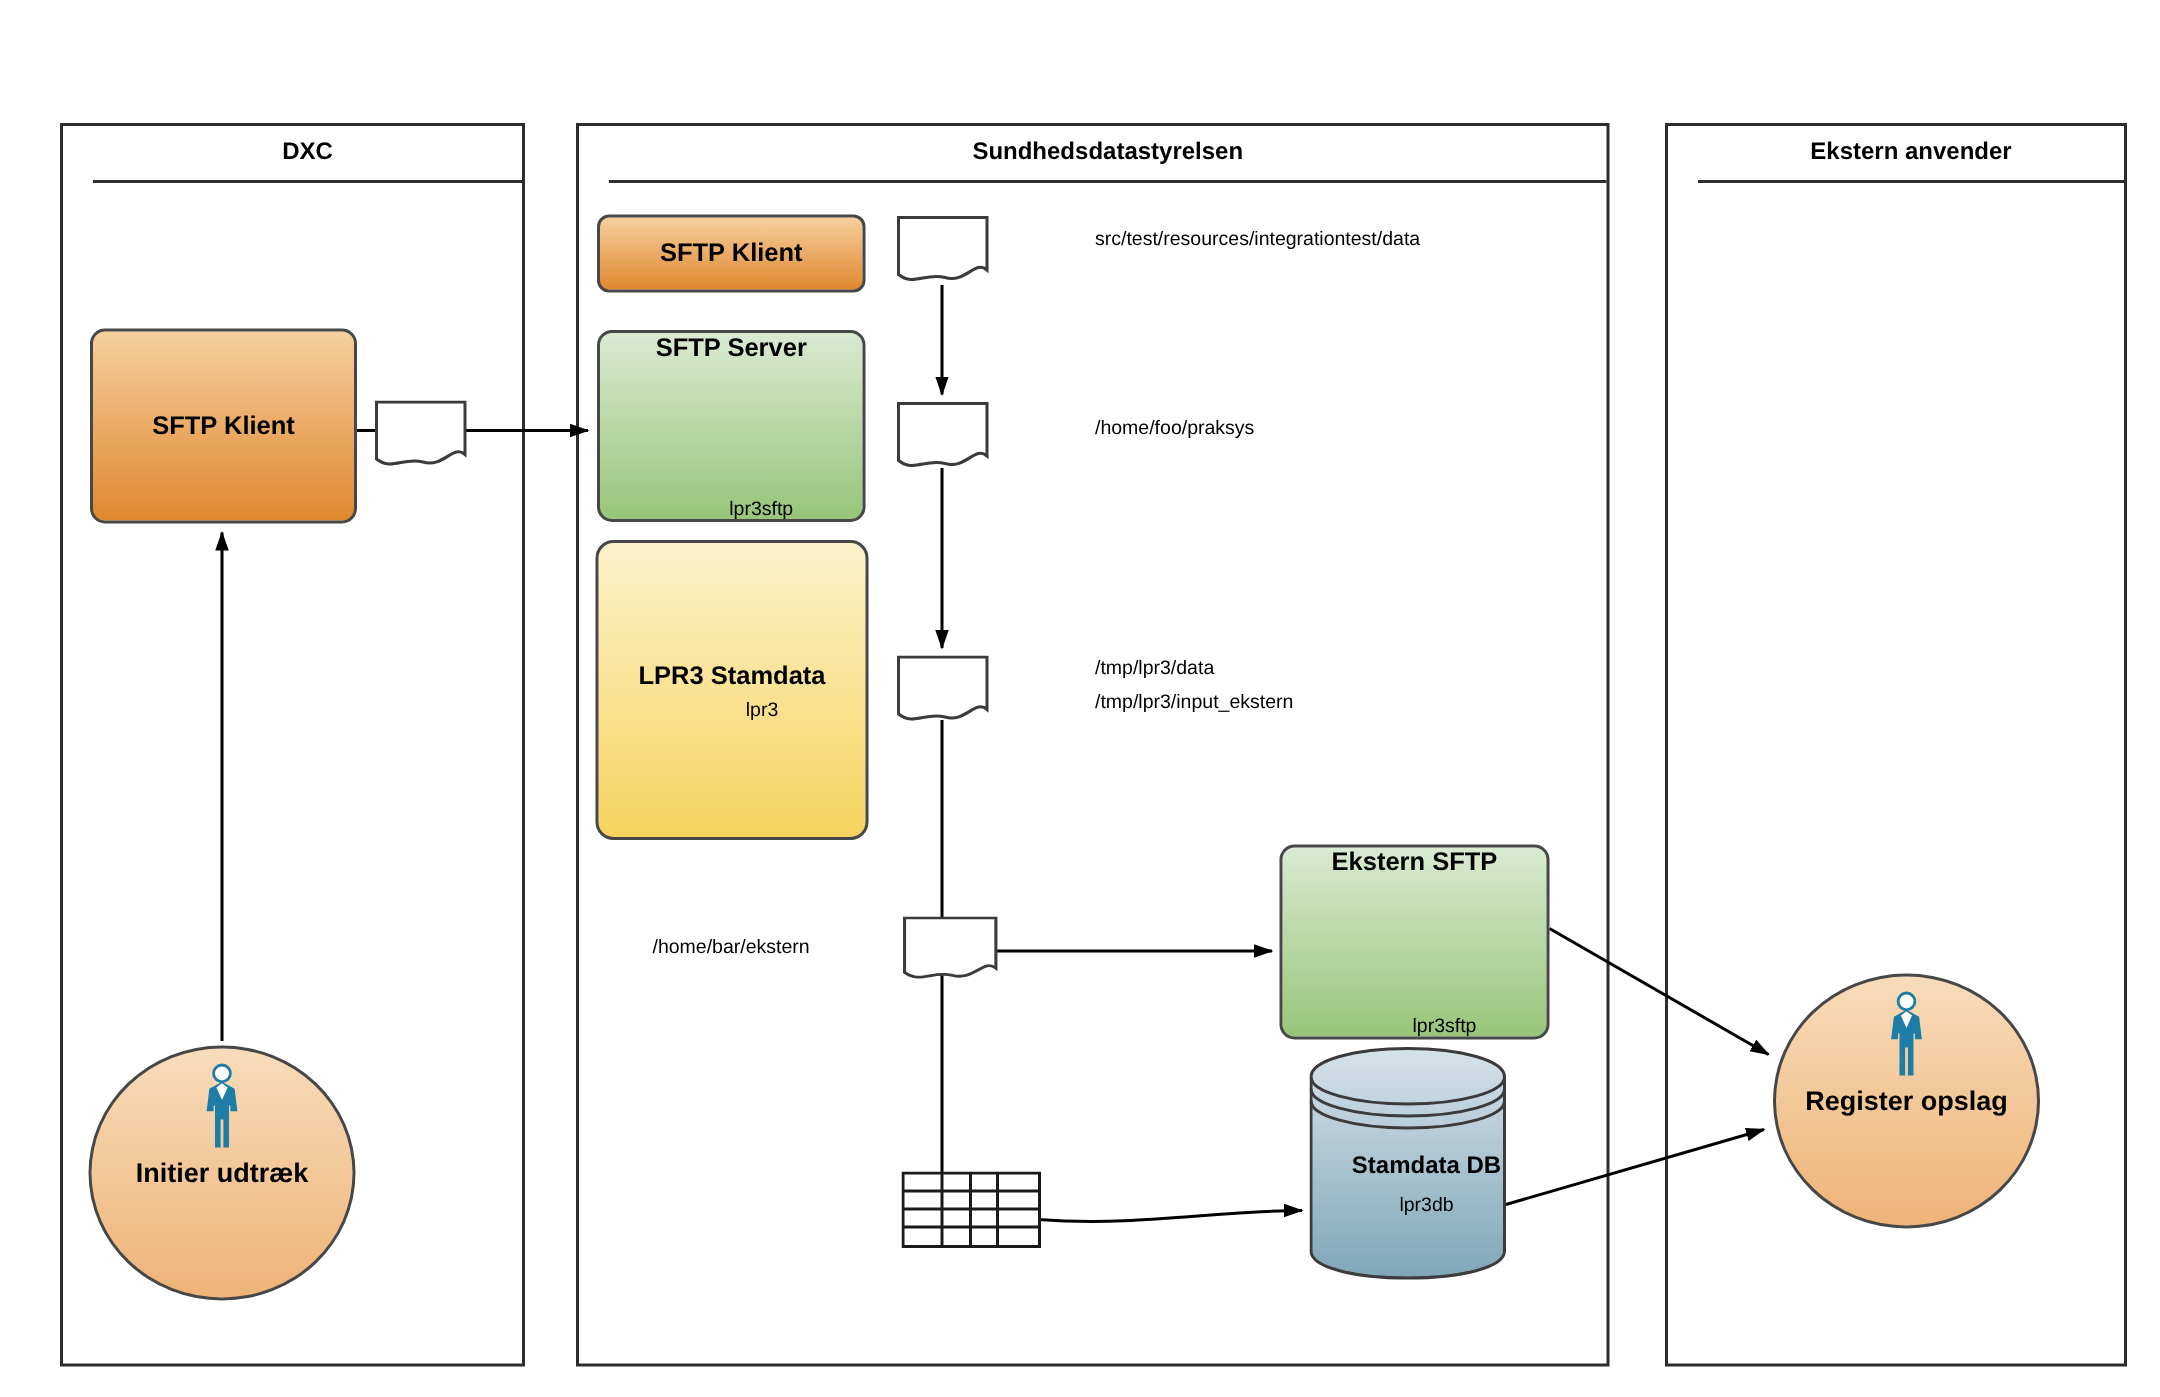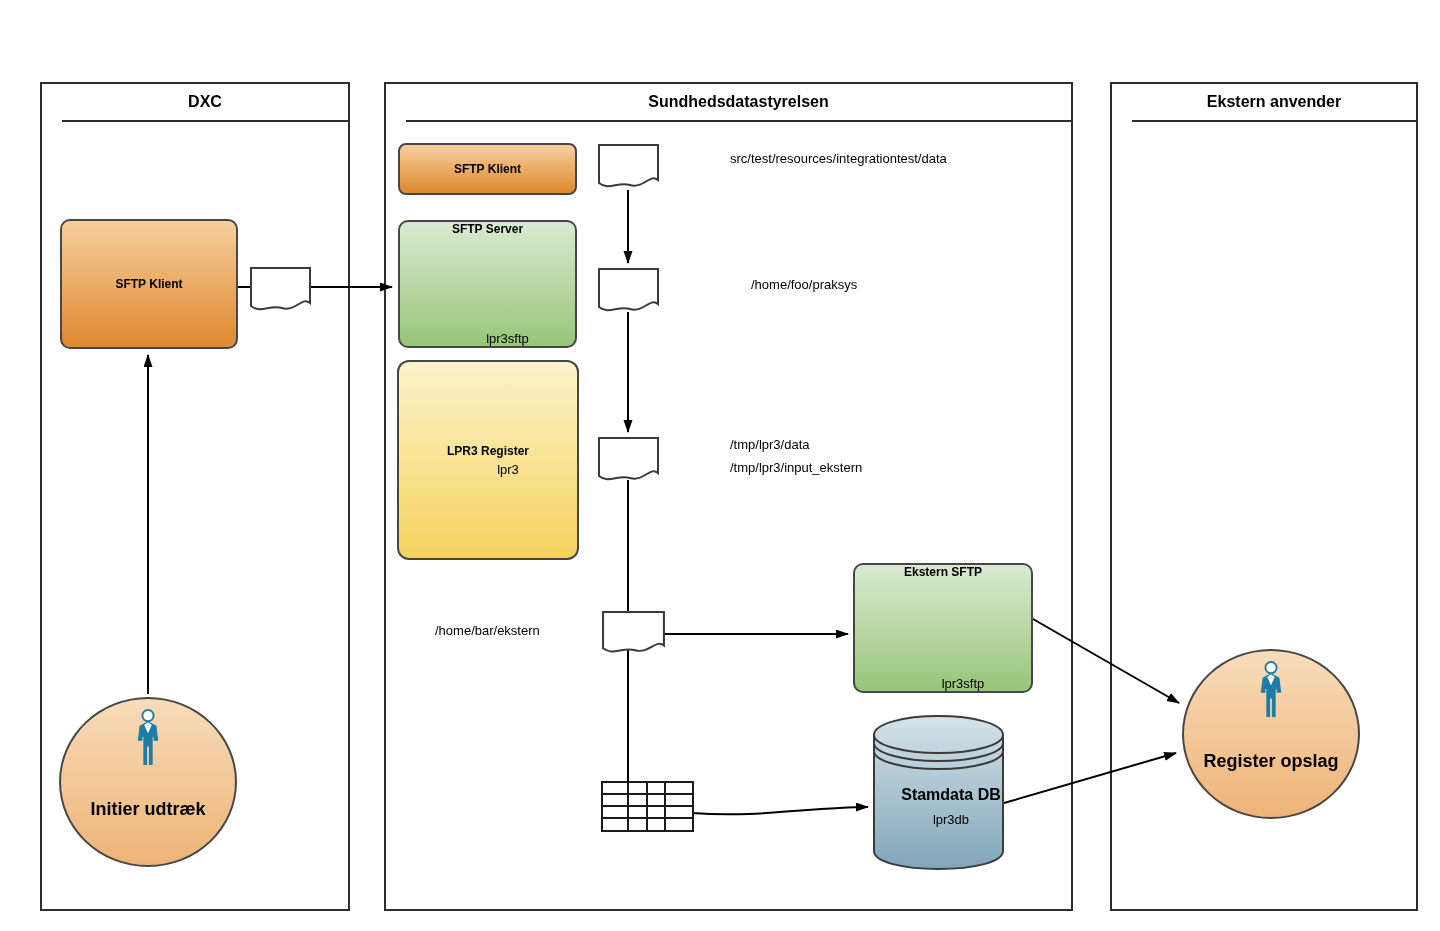--- a/index.html
+++ b/index.html
@@ -5,28 +5,28 @@
   html,body{margin:0;padding:0;background:#fff;}
   body{width:1440px;height:931px;position:relative;overflow:hidden;
        font-family:"Liberation Sans", sans-serif;color:#000;}
   .canvas{position:absolute;inset:0;}
   .lane{position:absolute;border:2px solid #2d2d2d;background:#fff;box-sizing:border-box;}
   .lane-title{height:36px;border-bottom:2px solid #2d2d2d;display:flex;align-items:center;
               justify-content:center;font-weight:bold;font-size:16px;margin-left:20px;}
   svg.connectors{position:absolute;left:0;top:0;width:1440px;height:931px;}
   .node{position:absolute;box-sizing:border-box;border:2px solid #474747;border-radius:10px;
         display:flex;flex-direction:column;align-items:center;justify-content:center;}
-  .node .lbl{font-weight:bold;font-size:12px;}
+  .node .lbl{font-weight:bold;font-size:17px;}
   .node .sub{font-size:13px;margin-top:4px;margin-left:40px;}
   .grad-orange{background:linear-gradient(180deg,var(--orange-top) 0%,var(--orange-bottom) 100%);}
   .grad-green{background:linear-gradient(180deg,var(--green-top) 0%,var(--green-bottom) 100%);justify-content:space-between;}
   .grad-yellow{background:linear-gradient(180deg,var(--yellow-top) 0%,var(--yellow-bottom) 100%);}
   .circle-node{position:absolute;box-sizing:border-box;border:2px solid #474747;border-radius:50%;
         background:linear-gradient(180deg,var(--peach-top) 0%,var(--peach-bottom) 100%);
-        display:flex;flex-direction:column;align-items:center;gap:27px;}
+        display:flex;flex-direction:column;align-items:center;}
   .circle-node .lbl{font-weight:bold;font-size:18px;margin-top:4px;}
   .person{margin-top:9px;}
   .person .suit{fill:var(--person-blue);}
   .person .head{fill:#ffffff;stroke:var(--person-blue);stroke-width:2px;}
   .doc{position:absolute;}
   .doc path{fill:#ffffff;stroke:#3b3b3b;stroke-width:2px;}
   .pathlabel{position:absolute;font-size:13px;white-space:nowrap;}
   .gridshape{position:absolute;}
   .gridshape line,.gridshape rect{stroke:#1a1a1a;stroke-width:2px;fill:none;}
   .cylinder{position:absolute;}
@@ -82,30 +82,30 @@
   <div class="node grad-orange" style="left:398px;top:143px;width:179px;height:52px;border-radius:8px">
     <div class="lbl">SFTP Klient</div>
   </div>
 
   <div class="node grad-green" style="left:398px;top:220px;width:179px;height:128px">
     <div class="lbl">SFTP Server</div>
     <div class="sub">lpr3sftp</div>
   </div>
 
   <div class="node grad-yellow" style="left:397px;top:360px;width:182px;height:200px;border-radius:12px">
-    <div class="lbl">LPR3 Register</div>
+    <div class="lbl">LPR3 Stamdata</div>
     <div class="sub">lpr3</div>
   </div>
 
   <div class="node grad-green" style="left:853px;top:563px;width:180px;height:130px">
     <div class="lbl">Ekstern SFTP</div>
     <div class="sub">lpr3sftp</div>
   </div>
 
-  <div class="cylinder" style="left:873px;top:714px;width:156px;height:157px">
+  <div class="cylinder" style="left:873px;top:697px;width:156px;height:157px">
     <svg width="131" height="157" viewBox="0 0 131 157">
       <defs>
         <linearGradient id="cylg" x1="0" y1="0" x2="0" y2="1">
           <stop offset="0" style="stop-color:var(--blue-top)"></stop>
           <stop offset="1" style="stop-color:var(--blue-bottom)"></stop>
         </linearGradient>
       </defs>
       <path d="M1,21 C1,10 30,2 65.5,2 C101,2 130,10 130,21 L130,137 C130,148 101,155 65.5,155 C30,155 1,148 1,137 Z" fill="url(#cylg)" stroke="#3b3b3b" stroke-width="2"></path>
       <path d="M1,21 C1,31 30,39 65.5,39 C101,39 130,31 130,21" fill="none" stroke="#3b3b3b" stroke-width="2"></path>
       <path d="M1,29 C1,39 30,47 65.5,47 C101,47 130,39 130,29" fill="none" stroke="#3b3b3b" stroke-width="2"></path>
@@ -144,18 +144,18 @@
     <rect x="1" y="1" width="91" height="49" fill="#ffffff"></rect>
     <line x1="27" y1="1" x2="27" y2="50"></line>
     <line x1="46" y1="1" x2="46" y2="50"></line>
     <line x1="64" y1="1" x2="64" y2="50"></line>
     <line x1="1" y1="13" x2="92" y2="13"></line>
     <line x1="1" y1="25" x2="92" y2="25"></line>
     <line x1="1" y1="37" x2="92" y2="37"></line>
   </svg>
 
   <div class="pathlabel" style="left:730px;top:151px">src/test/resources/integrationtest/data</div>
-  <div class="pathlabel" style="left:751px;top:277px">/home/foo/praksys</div>
+  <div class="pathlabel" style="left:730px;top:277px">/home/foo/praksys</div>
   <div class="pathlabel" style="left:730px;top:437px">/tmp/lpr3/data</div>
   <div class="pathlabel" style="left:730px;top:460px">/tmp/lpr3/input_ekstern</div>
   <div class="pathlabel" style="left:435px;top:623px">/home/bar/ekstern</div>
 
 </div>
 
 </body></html>

